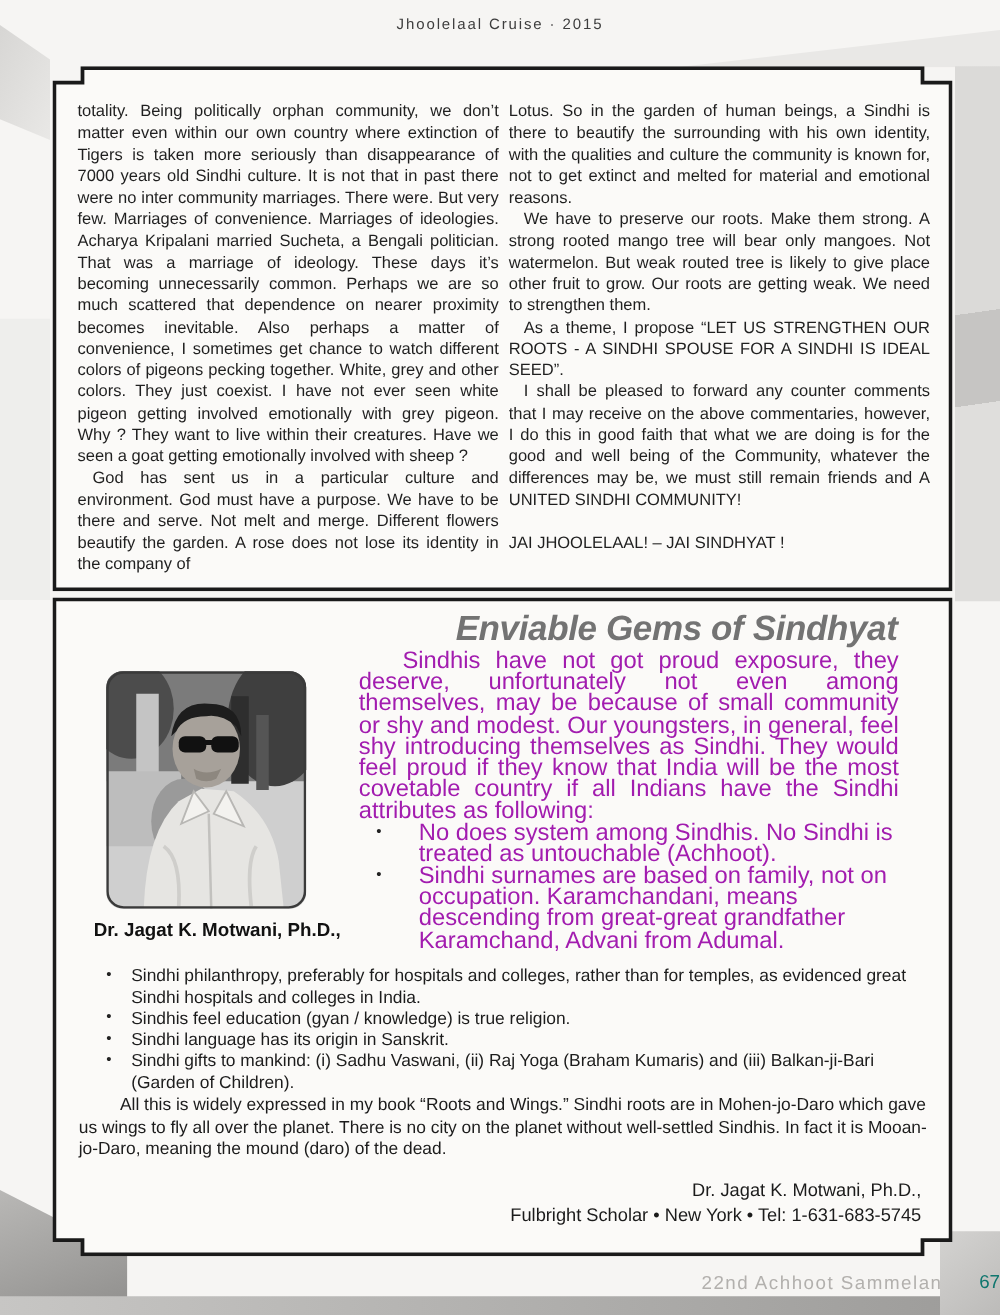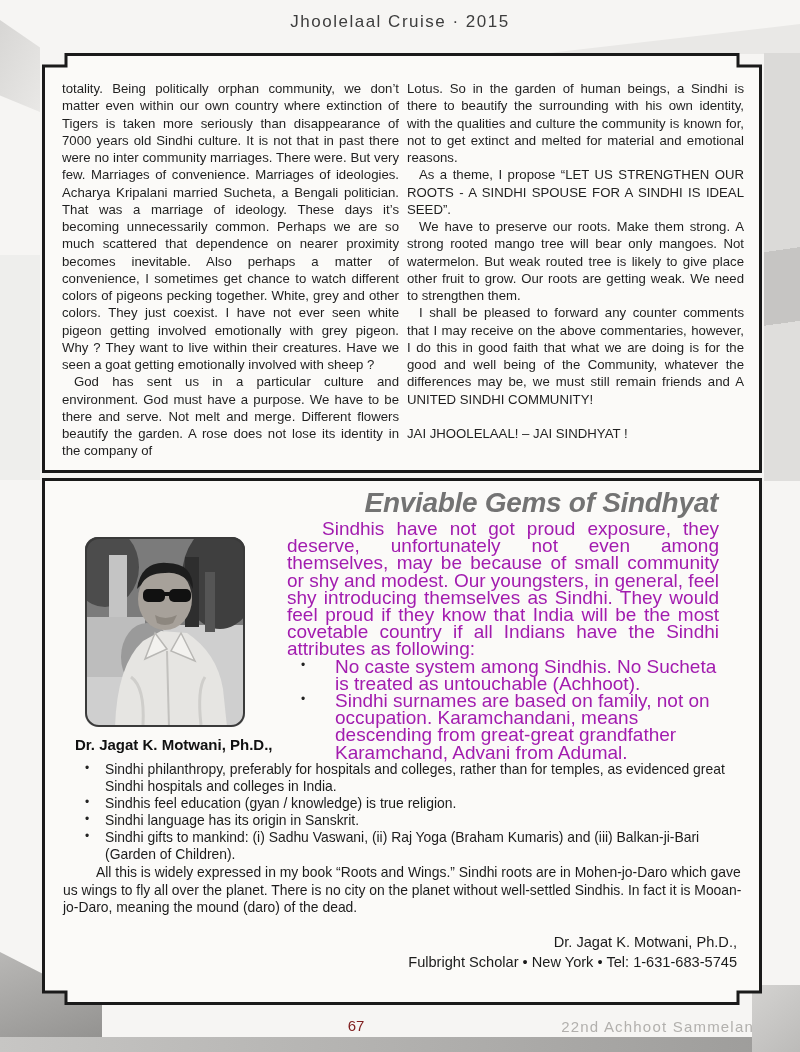--- a/index.html
+++ b/index.html
@@ -21,21 +21,21 @@
   .bg-leftstrip{left:0;top:255px;width:40px;height:225px;background:#eceber;opacity:.6;background:#eae9e7;}
   .bg-bottomleft{left:0;top:952px;width:102px;height:100px;
     background:linear-gradient(160deg,#b9b8b6,#8f8e8c);
     clip-path:polygon(0 0,100% 52%,100% 100%,0 100%);}
   .bg-bottomband{left:0;top:1037px;width:800px;height:15px;
     background:linear-gradient(90deg,#c7c6c4,#9c9b99);}
   .bg-bottomright{left:752px;top:985px;width:48px;height:67px;
     background:linear-gradient(140deg,#d4d3d1,#bcbbb9);}
 
   .header{position:absolute;left:0;top:12px;width:800px;text-align:center;
-    font-size:17px;letter-spacing:1.5px;color:#3d3d3d;}
+    font-size:12px;letter-spacing:1.5px;color:#3d3d3d;}
 
   .artbox{position:absolute;left:42px;width:720px;}
   .artbox svg.frame{position:absolute;left:0;top:0;}
   .box1{top:53px;height:420px;}
   .box2{top:478px;height:527px;}
   .boxcontent{position:absolute;z-index:2;}
 
   .col{position:absolute;top:27px;width:337px;text-align:justify;
     font-size:13.2px;line-height:17.25px;color:#1f1f1f;}
   .col-left{left:20px;}
@@ -50,30 +50,30 @@
   .photo-wrap{position:absolute;left:43px;top:59px;width:160px;height:190px;}
   .photo-caption{position:absolute;left:33px;top:258px;width:220px;
     font-weight:bold;font-size:15px;color:#111;}
 
   .gem-col{position:absolute;left:245px;top:42px;width:432px;
     font-size:19px;line-height:17.2px;color:#a21caf;}
   .gem-intro{margin:0;text-align:justify;text-indent:35px;}
   .bullet{position:relative;padding-left:48px;margin-top:0;}
   .bullet::before{content:"•";position:absolute;left:14px;top:-1px;font-size:12px;color:#222;}
 
-  .fullwide{position:absolute;left:21px;top:283px;width:684px;
+  .fullwide{position:absolute;left:21px;top:294px;width:684px;
     font-size:13.9px;line-height:17px;color:#1c1c1c;}
   .fullwide .bullet{padding-left:42px;}
   .fullwide .bullet::before{left:22px;}
   .closing{margin:1px 0 0 0;text-indent:33px;line-height:17.6px;}
   .signature{margin-top:15px;text-align:right;padding-right:10px;
     font-size:14.6px;line-height:20px;color:#1b1b1b;}
 
-  .footer-page{position:absolute;left:0;top:1017px;width:712px;text-align:center;
-    font-size:15px;color:#7f1d1d;z-index:3;}
+  .footer-page{position:absolute;left:0;top:1017px;width:800px;text-align:right;
+    font-size:15px;color:#0f766e;z-index:3;}
   .footer-right{position:absolute;right:46px;top:1018px;font-size:15px;
     letter-spacing:1.2px;color:#b2b0ad;z-index:3;}
 </style>
 </head>
 <body>
 
 <div class="bgshape bg-topleft"></div>
 <div class="bgshape bg-topright"></div>
 <div class="bgshape bg-rightstrip"></div>
 <div class="bgshape bg-leftstrip"></div>
@@ -87,22 +87,22 @@
   <svg class="frame" width="720" height="420" viewBox="0 0 720 420">
     <path d="M24 1.5 L696 1.5 L696 13 L718.5 13 L718.5 418.5 L1.5 418.5 L1.5 13 L24 13 Z" fill="#fbfaf8" stroke="#1a1a1a" stroke-width="3" stroke-linejoin="miter"></path>
   </svg>
   <div class="boxcontent" style="left:0;top:0;width:720px;height:480px;">
     <div class="col col-left">
       <p>totality. Being politically orphan community, we don’t matter even within our own country where extinction of Tigers is taken more seriously than disappearance of 7000 years old Sindhi culture. It is not that in past there were no inter community marriages. There were. But very few. Marriages of convenience. Marriages of ideologies. Acharya Kripalani married Sucheta, a Bengali politician. That was a marriage of ideology. These days it’s becoming unnecessarily common. Perhaps we are so much scattered that dependence on nearer proximity becomes inevitable. Also perhaps a matter of convenience, I sometimes get chance to watch different colors of pigeons pecking together. White, grey and other colors. They just coexist. I have not ever seen white pigeon getting involved emotionally with grey pigeon. Why ? They want to live within their creatures. Have we seen a goat getting emotionally involved with sheep ?</p>
       <p class="p-indent">God has sent us in a particular culture and environment. God must have a purpose. We have to be there and serve. Not melt and merge. Different flowers beautify the garden. A rose does not lose its identity in the company of</p>
     </div>
     <div class="col col-right">
       <p>Lotus. So in the garden of human beings, a Sindhi is there to beautify the surrounding with his own identity, with the qualities and culture the community is known for, not to get extinct and melted for material and emotional reasons.</p>
+      <p class="p-indent">We have to preserve our roots. Make them strong. A strong rooted mango tree will bear only mangoes. Not watermelon. But weak routed tree is likely to give place other fruit to grow. Our roots are getting weak. We need to strengthen them.</p>
       <p class="p-indent">As a theme, I propose “LET US STRENGTHEN OUR ROOTS - A SINDHI SPOUSE FOR A SINDHI IS IDEAL SEED”.</p>
-      <p class="p-indent">We have to preserve our roots. Make them strong. A strong rooted mango tree will bear only mangoes. Not watermelon. But weak routed tree is likely to give place other fruit to grow. Our roots are getting weak. We need to strengthen them.</p>
       <p class="p-indent">I shall be pleased to forward any counter comments that I may receive on the above commentaries, however, I do this in good faith that what we are doing is for the good and well being of the Community, whatever the differences may be, we must still remain friends and A UNITED SINDHI COMMUNITY!</p>
       <p class="jai">JAI JHOOLELAAL! – JAI SINDHYAT !</p>
     </div>
   </div>
 </div>
 
 <div class="artbox box2">
   <svg class="frame" width="720" height="527" viewBox="0 0 720 527">
     <path d="M1.5 1.5 L718.5 1.5 L718.5 514 L696 514 L696 525.5 L24 525.5 L24 514 L1.5 514 Z" fill="#fbfaf8" stroke="#1a1a1a" stroke-width="3" stroke-linejoin="miter"></path>
   </svg>
@@ -143,21 +143,21 @@
           <path d="M46 140 Q60 150 58 188" stroke="#cfcecb" stroke-width="3" fill="none"></path>
           <path d="M120 140 Q112 152 116 188" stroke="#cfcecb" stroke-width="3" fill="none"></path>
         </g>
         <rect x="1" y="1" width="158" height="188" rx="13" ry="13" fill="none" stroke="#3a3a3a" stroke-width="2"></rect>
       </svg>
     </div>
     <div class="photo-caption">Dr. Jagat K. Motwani, Ph.D.,</div>
 
     <div class="gem-col">
       <p class="gem-intro">Sindhis have not got proud exposure, they deserve, unfortunately not even among themselves, may be because of small community or shy and modest.  Our youngsters, in general, feel shy introducing themselves as Sindhi. They would feel proud if they know that India will be the most covetable country if all Indians have the Sindhi attributes as following:</p>
-      <div class="bullet">No caste system among Sindhis. No Sucheta is treated as untouchable (Achhoot).</div>
+      <div class="bullet">No does system among Sindhis. No Sindhi is treated as untouchable (Achhoot).</div>
       <div class="bullet">Sindhi surnames are based on family, not on occupation. Karamchandani, means descending from great-great grandfather Karamchand, Advani from Adumal.</div>
     </div>
 
     <div class="fullwide">
       <div class="bullet">Sindhi philanthropy, preferably for hospitals and colleges, rather than for temples, as  evidenced great Sindhi  hospitals  and colleges in India.</div>
       <div class="bullet">Sindhis feel education (gyan / knowledge) is true religion.</div>
       <div class="bullet">Sindhi language has its origin in Sanskrit.</div>
       <div class="bullet">Sindhi gifts to mankind: (i) Sadhu Vaswani, (ii) Raj Yoga (Braham Kumaris) and (iii) Balkan-ji-Bari (Garden of Children).</div>
       <p class="closing">All this is widely expressed in my book “Roots and Wings.” Sindhi roots are in Mohen-jo-Daro which gave us wings to fly all over the planet. There is no city on the planet without well-settled Sindhis. In fact it is Mooan-jo-Daro, meaning the mound (daro) of the dead.</p>
       <div class="signature">

